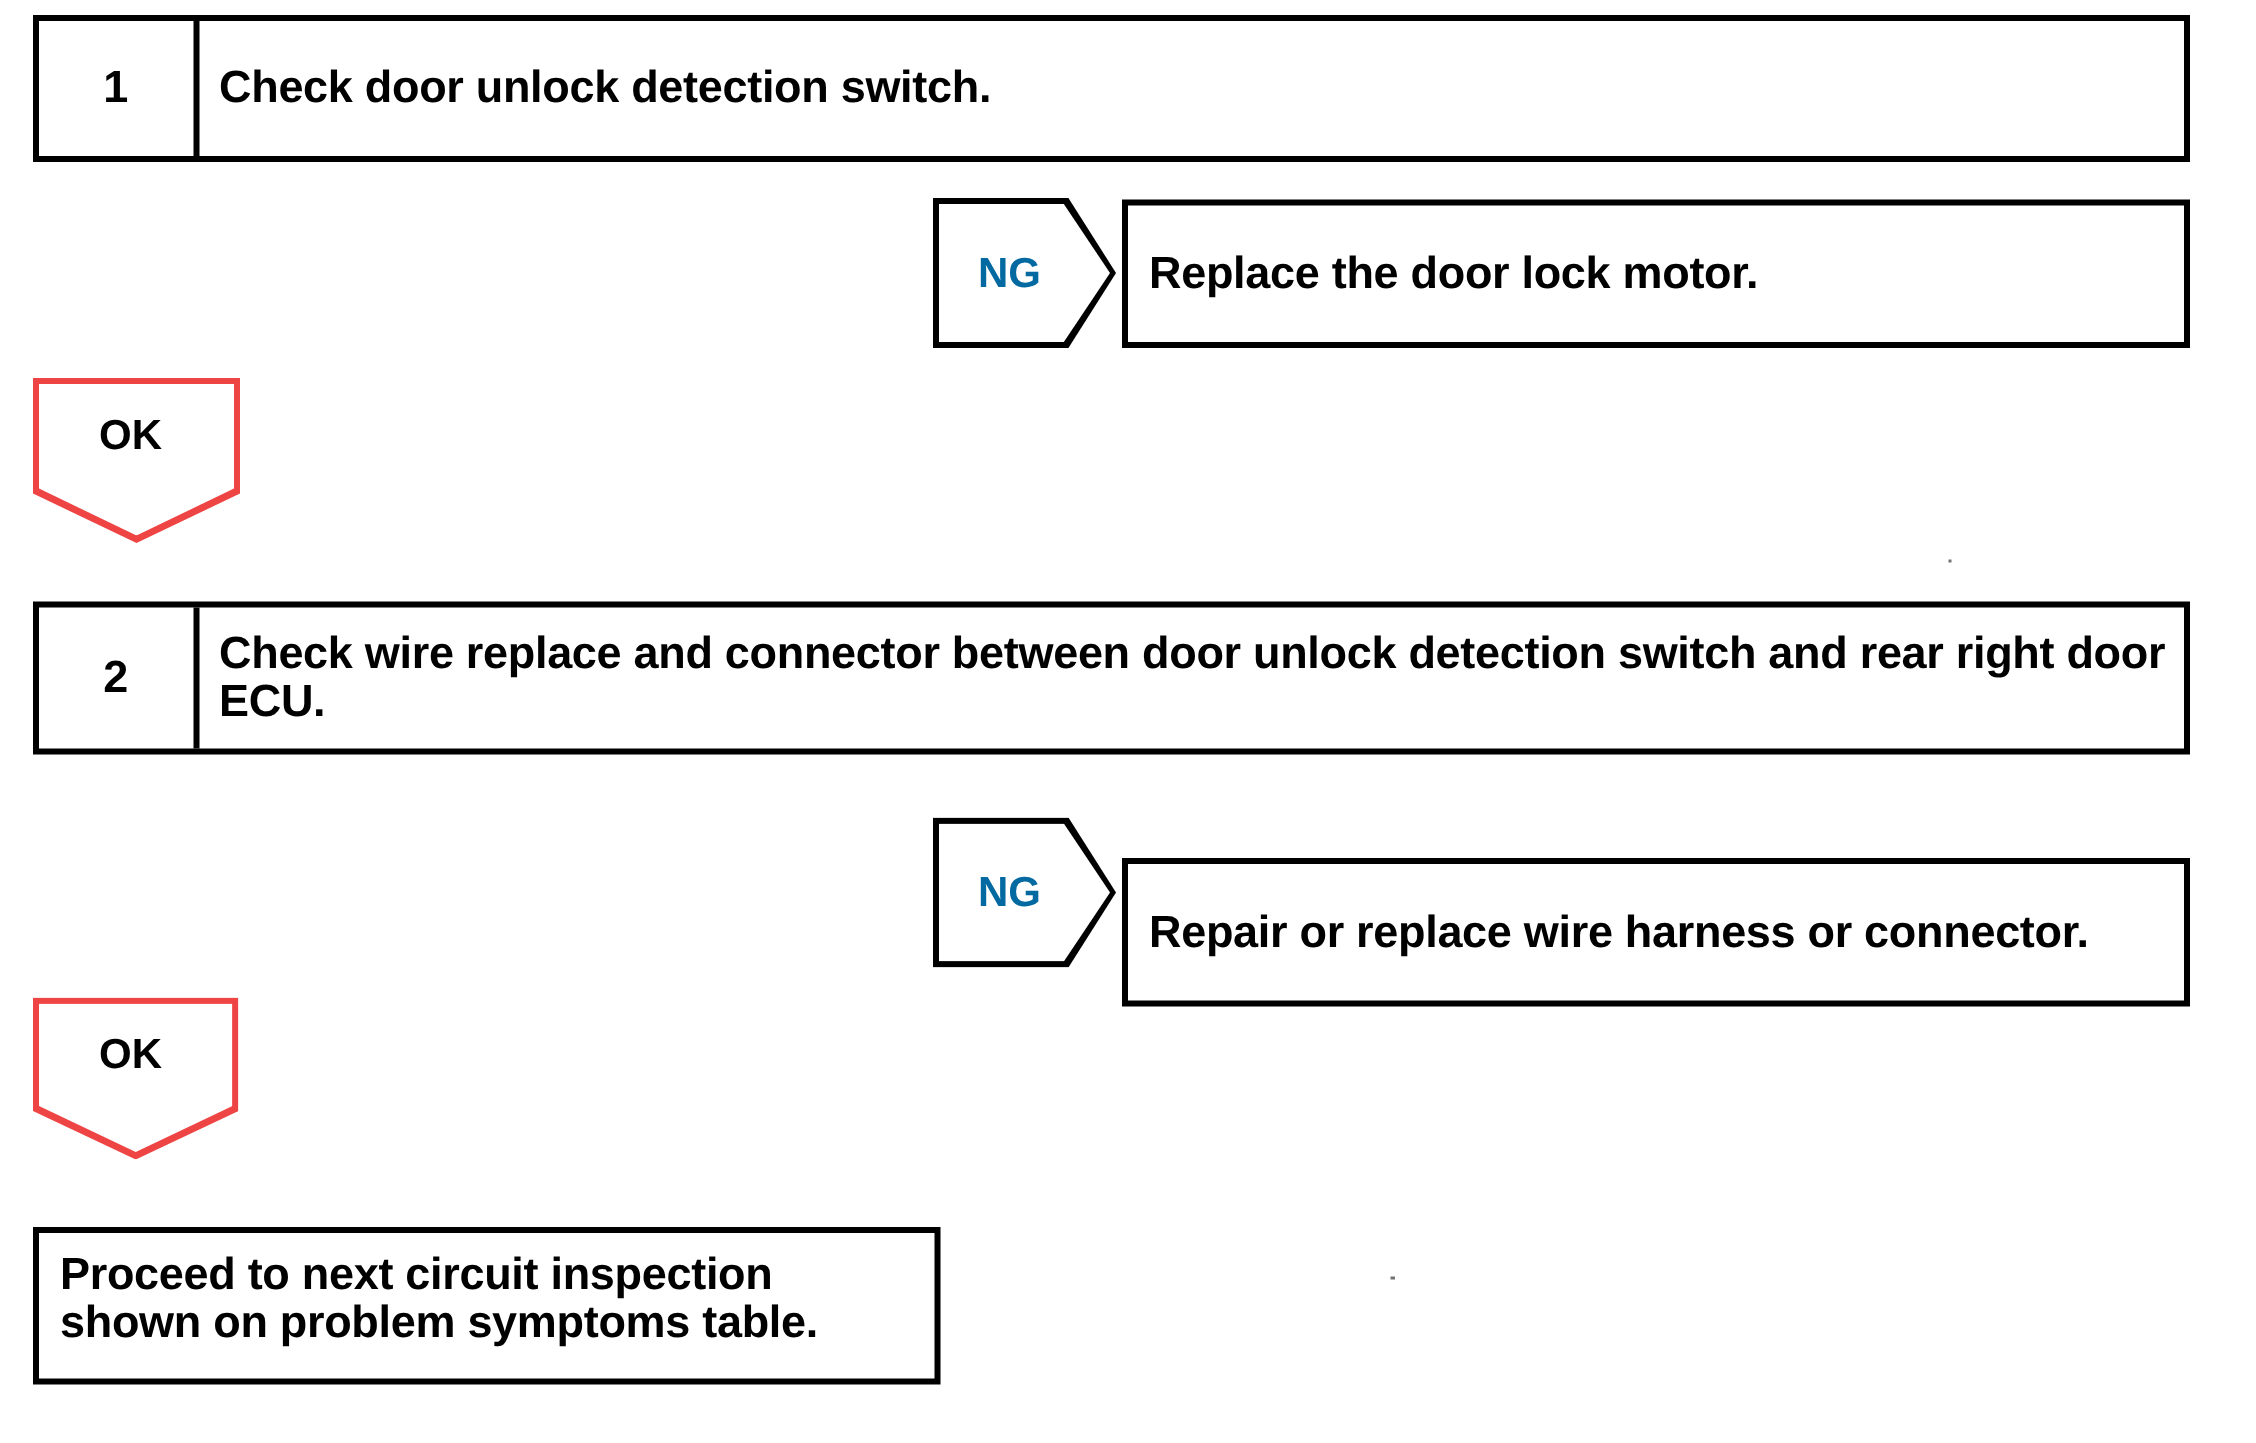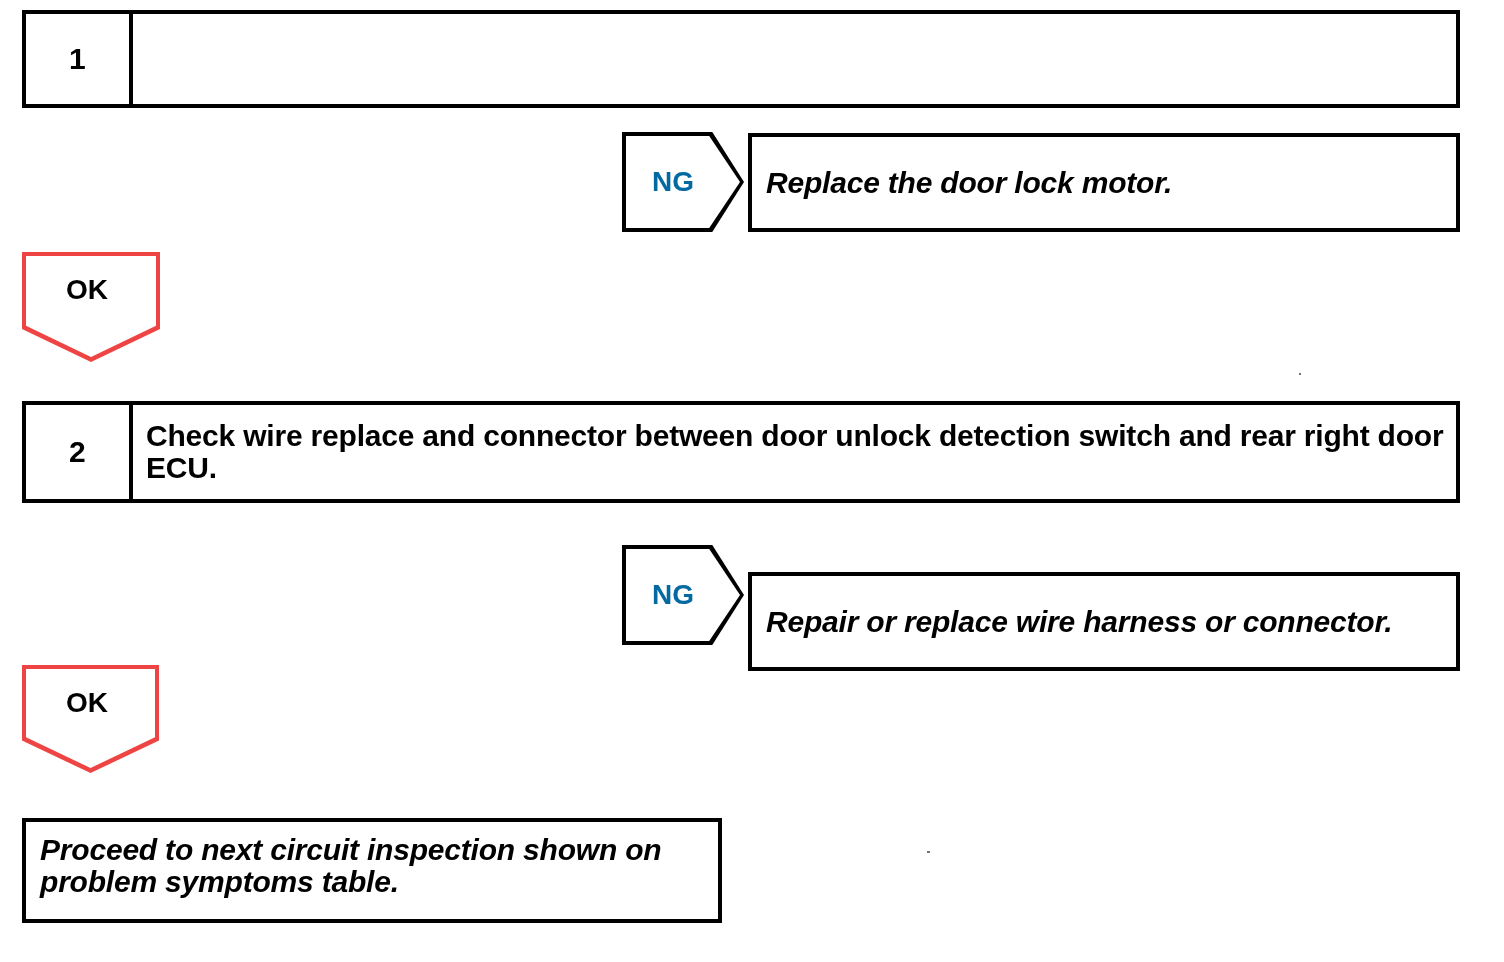--- a/index.html
+++ b/index.html
@@ -64,21 +64,20 @@
     display: flex;
     align-items: center;
     font-size: 30px;
     font-weight: bold;
     line-height: 1.06;
     color: #000000;
     letter-spacing: -0.2px;
     padding-left: 14px;
     padding-right: 10px;
     white-space: pre-line;
-    font-style: italic;
   }
   .result-box.top-align {
     align-items: flex-start;
     padding-top: 12px;
   }
 
   
   .ng-arrow {
     position: absolute;
     background: #000000;
@@ -143,20 +142,21 @@
     opacity: 0.55;
   }
 </style>
 </head>
 <body>
 
 <div id="page">
 
   <div class="step-box" style="left:22px; top:10px; width:1438px; height:98px;">
     <div class="step-num">1</div>
+    <div class="step-text">Check door unlock detection switch.</div>
   </div>
 
   <div class="ng-arrow" style="left:622px; top:132px; width:122px; height:100px;">
     <div class="inner">
       <span class="label">NG</span>
     </div>
   </div>
   <div class="result-box" style="left:748px; top:133px; width:712px; height:99px;">Replace the door lock motor.</div>
 
   <div class="ok-arrow" style="left:22px; top:252px; width:138px; height:110px;">
@@ -176,18 +176,18 @@
     </div>
   </div>
   <div class="result-box" style="left:748px; top:572px; width:712px; height:99px;">Repair or replace wire harness or connector.</div>
 
   <div class="ok-arrow" style="left:22px; top:665px; width:137px; height:108px;">
     <div class="inner">
       <span class="label">OK</span>
     </div>
   </div>
 
-  <div class="result-box top-align" style="left:22px; top:818px; width:700px; height:105px;">Proceed to next circuit inspection shown on problem symptoms table.</div>
+  <div class="result-box top-align" style="left:22px; top:818px; width:605px; height:105px;">Proceed to next circuit inspection shown on problem symptoms table.</div>
 
   <div class="speck" style="left:1299px; top:373px; width:2px; height:2px;"></div>
   <div class="speck" style="left:927px; top:851px; width:3px; height:2px;"></div>
 
 </div>
 
 </body></html>

